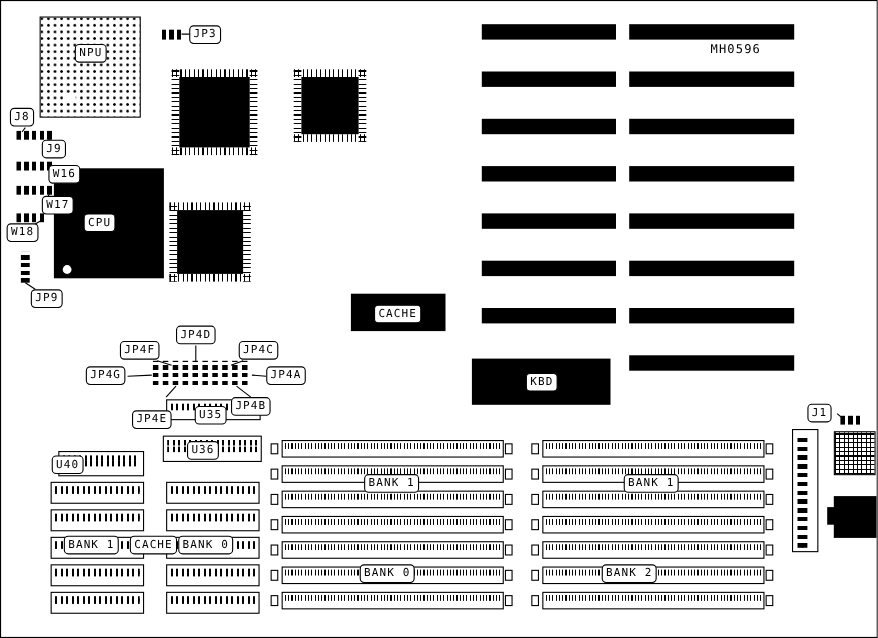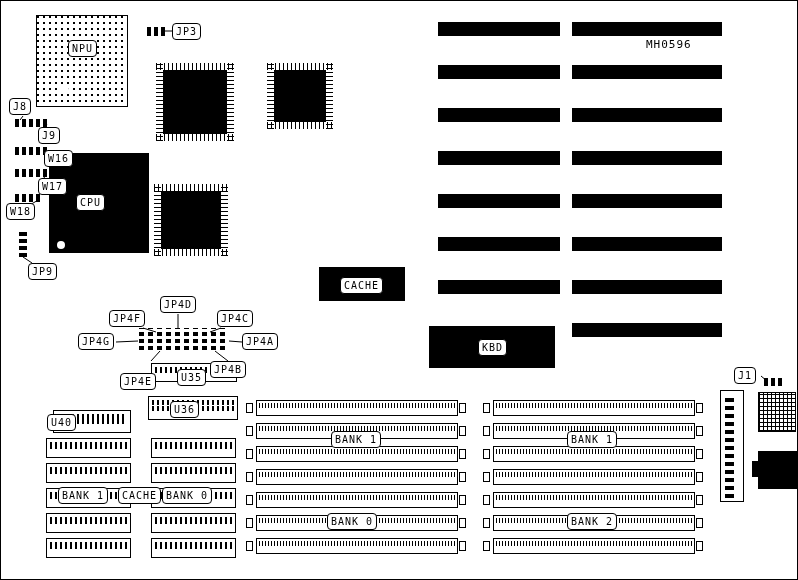--- a/index.html
+++ b/index.html
@@ -249,16 +249,16 @@
   <span class="label" style="left:209px;top:360px">JP4B</span>
   <span class="label" style="left:176px;top:368px">U35</span>
   <span class="label" style="left:169px;top:400px">U36</span>
   <span class="label" style="left:46px;top:413px">U40</span>
   <span class="label" style="left:117px;top:486px">CACHE</span>
   <span class="label" style="left:57px;top:486px">BANK 1</span>
   <span class="label" style="left:161px;top:486px">BANK 0</span>
   <span class="label" style="left:330px;top:430px">BANK 1</span>
   <span class="label" style="left:326px;top:512px">BANK 0</span>
   <span class="label" style="left:566px;top:430px">BANK 1</span>
-  <span class="label" style="left:566px;top:512px">BANK 2</span>
+  <span class="label" style="left:546px;top:512px">BANK 2</span>
   <span class="label" style="left:733px;top:366px">J1</span>
 
 </div>
 
 </body></html>

